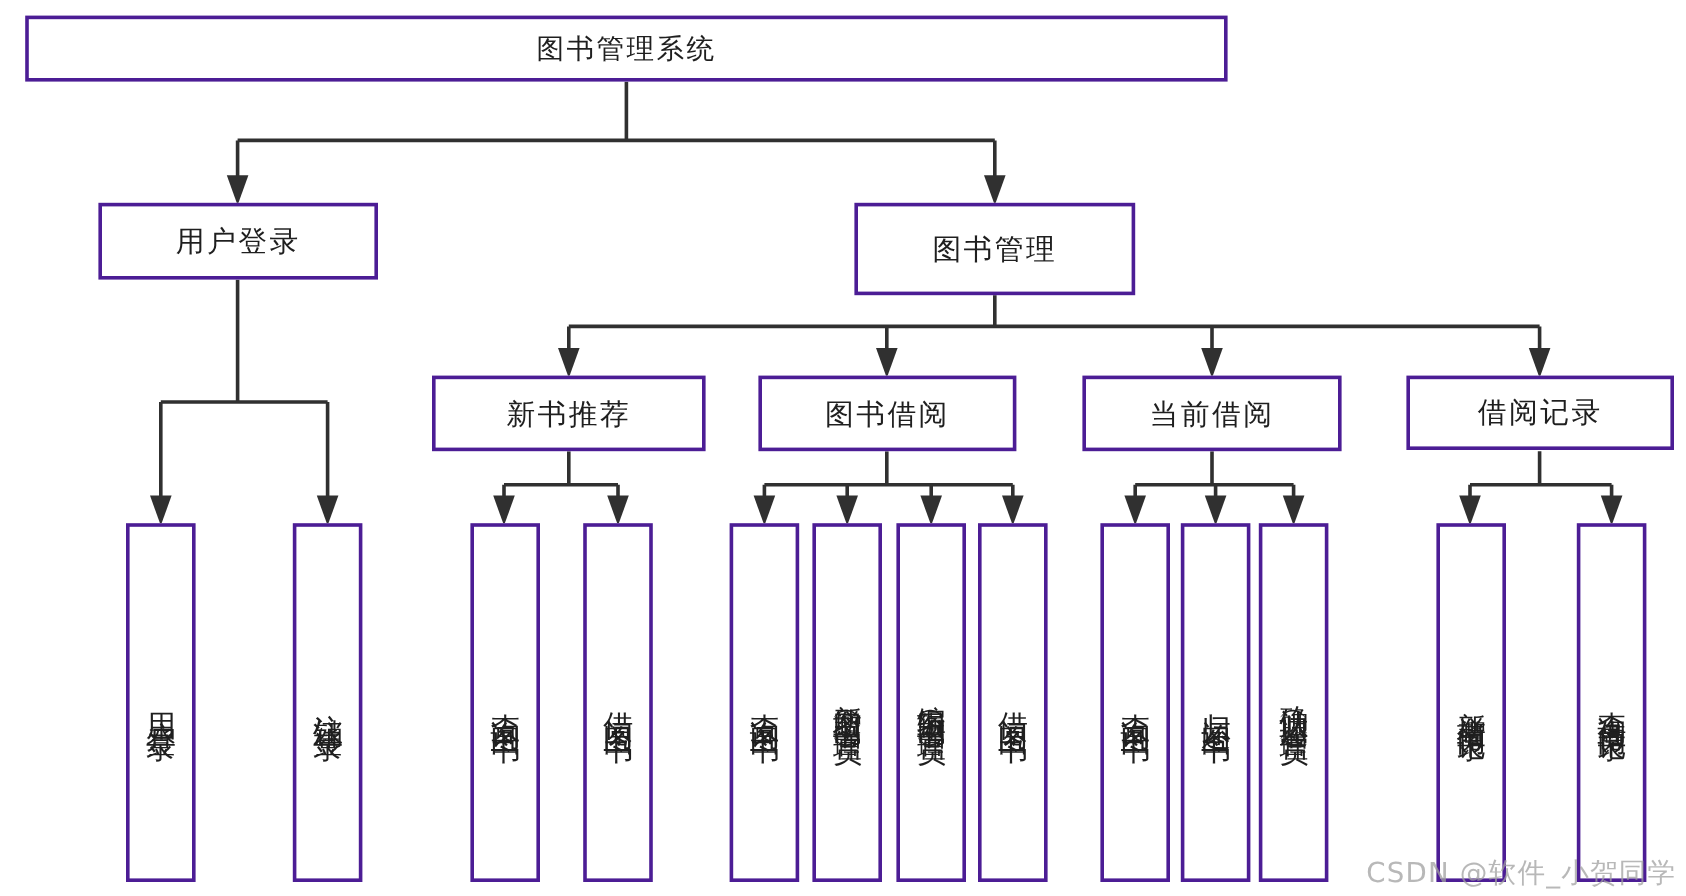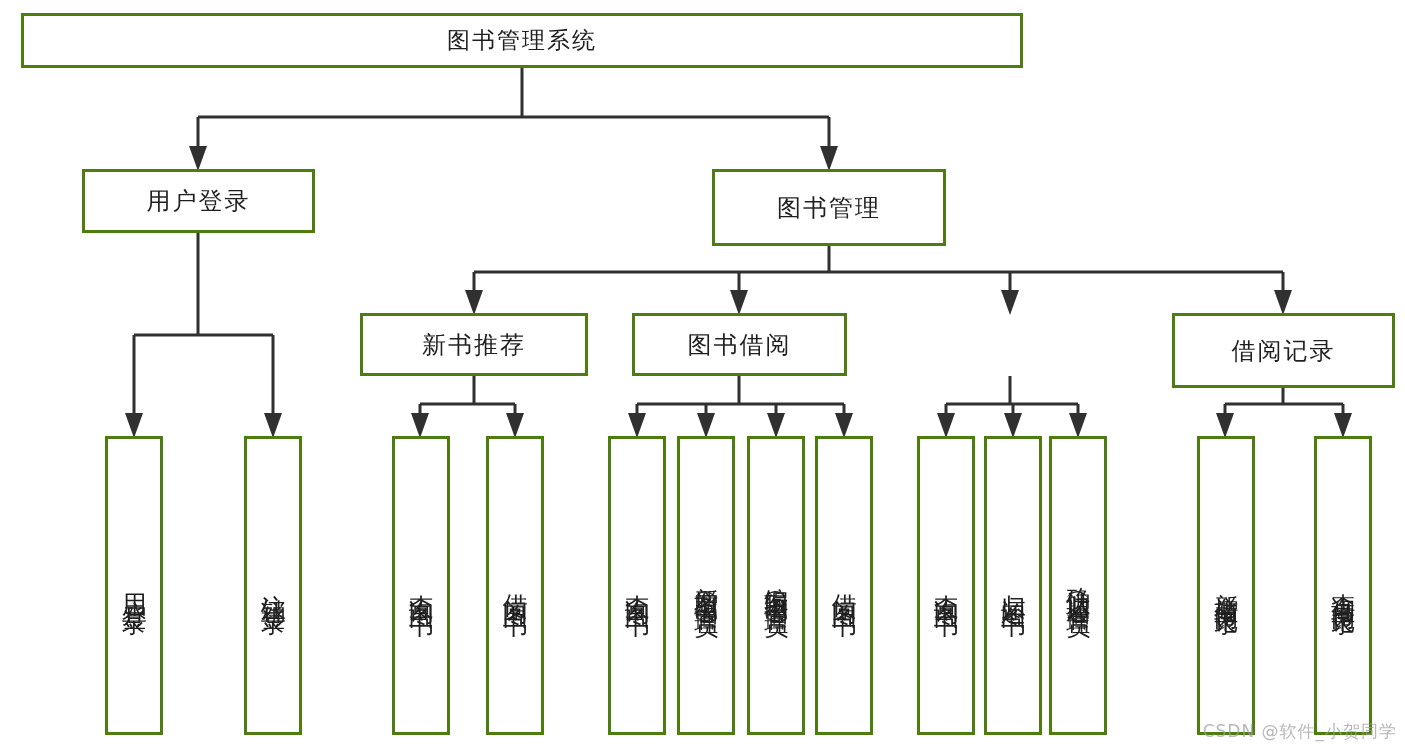--- a/index.html
+++ b/index.html
@@ -3,47 +3,47 @@
 <meta charset="utf-8">
 <style>
   html,body{margin:0;padding:0;background:#ffffff;}
   #stage{
     position:relative;width:1405px;height:747px;background:#ffffff;
     font-family:"DejaVu Sans","Liberation Sans",sans-serif;
     color:#1f1f1f;overflow:hidden;
   }
   #wires{position:absolute;left:0;top:0;width:1405px;height:747px;}
   .box{
-    position:absolute;box-sizing:border-box;border:3px solid #4d7c0f;
+    position:absolute;box-sizing:border-box;border:3px solid #4c1d95;
     background:#ffffff;display:flex;align-items:center;justify-content:center;
     text-align:center;
   }
   .h-label{font-size:24px;letter-spacing:2px;white-space:nowrap;}
   .box.root .h-label{font-size:23px;}
   .leaf span{
     writing-mode:vertical-rl;text-orientation:mixed;
     font-size:25px;letter-spacing:6px;line-height:1.1;white-space:nowrap;
   }
   .leaf.dense span{letter-spacing:4px;font-size:24px;}
   
   .root {left:21px;  top:13px;  width:1002px;height:55px;}
   .l2-0 {left:82px;  top:169px; width:233px; height:64px;}
   .l2-1 {left:712px; top:169px; width:234px; height:77px;}
   .l3-0 {left:360px; top:313px; width:228px; height:63px;}
   .l3-1 {left:632px; top:313px; width:215px; height:63px;}
   .l3-2 {left:902px; top:313px; width:216px; height:63px;}
-  .l3-3 {left:1172px;top:313px; width:223px; height:75px;}
+  .l3-3 {left:1172px;top:313px; width:223px; height:62px;}
   .leaf {top:436px;height:299px;width:58px;}
   .lf-0 {left:105px;} .lf-1 {left:244px;}
   .lf-2 {left:392px;} .lf-3 {left:486px;}
   .lf-4 {left:608px;} .lf-5 {left:677px;} .lf-6 {left:747px;} .lf-7 {left:815px;}
   .lf-8 {left:917px;} .lf-9 {left:984px;} .lf-10{left:1049px;}
   .lf-11{left:1197px;}.lf-12{left:1314px;}
   #watermark{
-    position:absolute;right:8px;bottom:4px;font-size:17px;letter-spacing:1px;
+    position:absolute;right:8px;bottom:4px;font-size:23px;letter-spacing:1px;
     color:rgba(160,160,160,0.75);white-space:nowrap;z-index:5;
   }
 </style>
 </head>
 <body>
 
 <div id="stage">
 
   <svg id="wires" viewBox="0 0 1405 747" xmlns="http://www.w3.org/2000/svg">
     <g stroke="#303030" stroke-width="3" fill="none">
@@ -95,20 +95,23 @@
   <div class="box l2-1">
     <span class="h-label">图书管理</span>
   </div>
 
   <div class="box l3-1">
     <span class="h-label">图书借阅</span>
   </div>
   <div class="box l3-0">
     <span class="h-label">新书推荐</span>
   </div>
+  <div class="box l3-2">
+    <span class="h-label">当前借阅</span>
+  </div>
   <div class="box l3-3">
     <span class="h-label">借阅记录</span>
   </div>
 
   <div class="box leaf lf-0">
     <span>用户登录</span>
   </div>
   <div class="box leaf lf-1">
     <span>注销登录</span>
   </div>

